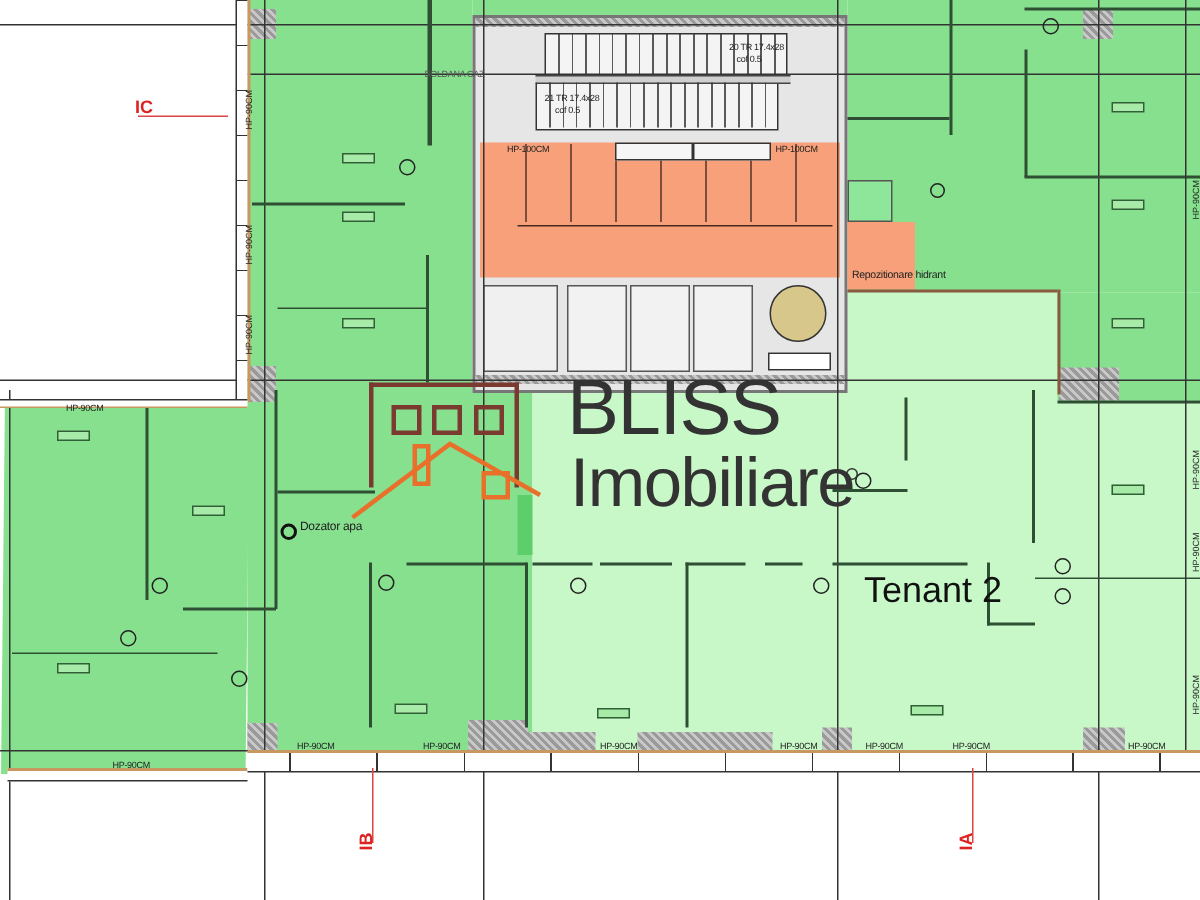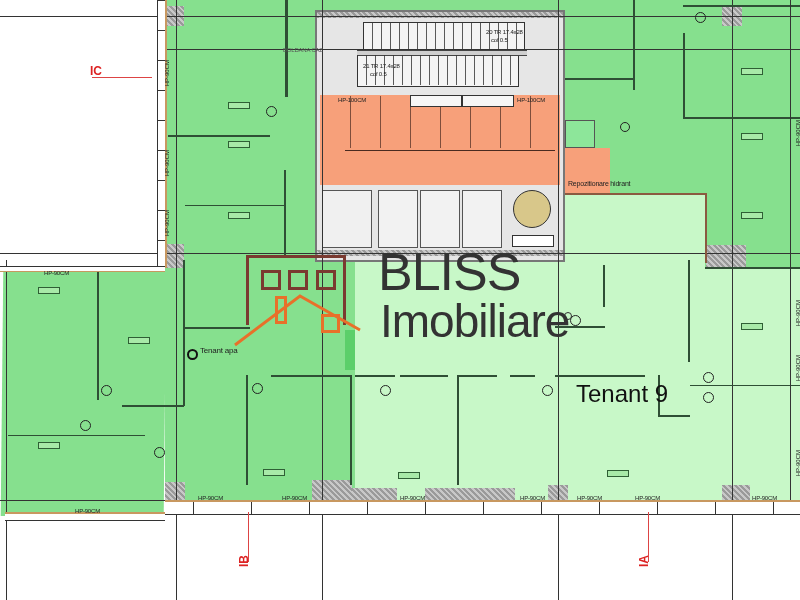--- a/index.html
+++ b/index.html
@@ -147,21 +147,21 @@
 <div class="sym" style="left:252px;top:383px;"></div>
 <div class="sym" style="left:380px;top:385px;"></div>
 <div class="sym" style="left:542px;top:385px;"></div>
 <div class="sym" style="left:570px;top:315px;"></div>
 <div class="sym" style="left:703px;top:372px;"></div>
 <div class="sym" style="left:703px;top:392px;"></div>
 <div class="sym" style="left:695px;top:12px;"></div>
 <div class="sym" style="left:620px;top:122px;width:8px;height:8px;"></div>
 <div class="abs" style="left:187px;top:349px;width:7px;height:7px;border:2px solid #111;border-radius:50%;"></div>
 
-<div class="label-sm" style="left:200px;top:346px;font-size:8px;">Tenant apa</div>
+<div class="label-sm" style="left:200px;top:346px;font-size:8px;">Dozator apa</div>
 <div class="label-sm" style="left:568px;top:180px;font-size:7px;">Repozitionare hidrant</div>
 <div class="label-sm" style="left:283px;top:47px;color:#555;">BOLDANA CAZ</div>
 <div class="label-sm" style="left:338px;top:97px;">HP-100CM</div>
 <div class="label-sm" style="left:517px;top:97px;">HP-100CM</div>
 <div class="label-sm" style="left:44px;top:270px;">HP-90CM</div>
 <div class="label-sm" style="left:75px;top:508px;">HP-90CM</div>
 <div class="label-sm" style="left:198px;top:495px;">HP-90CM</div>
 <div class="label-sm" style="left:282px;top:495px;">HP-90CM</div>
 <div class="label-sm" style="left:400px;top:495px;">HP-90CM</div>
 <div class="label-sm" style="left:520px;top:495px;">HP-90CM</div>
@@ -176,21 +176,21 @@
 <div class="vlabel" style="left:795px;top:355px;">HP-90CM</div>
 <div class="vlabel" style="left:795px;top:450px;">HP-90CM</div>
 
 <div class="axis" style="left:90px;top:64px;">IC</div>
 <div class="axis-line" style="left:92px;top:77px;width:60px;height:1px;"></div>
 <div class="axis" style="left:238px;top:554px;transform:rotate(-90deg);">IB</div>
 <div class="axis-line" style="left:248px;top:512px;width:1px;height:50px;"></div>
 <div class="axis" style="left:638px;top:554px;transform:rotate(-90deg);">IA</div>
 <div class="axis-line" style="left:648px;top:512px;width:1px;height:50px;"></div>
 
-<div class="abs" style="left:576px;top:380px;font-size:24px;color:#111;font-family:'Liberation Sans', sans-serif;">Tenant 9</div>
+<div class="abs" style="left:576px;top:380px;font-size:24px;color:#111;font-family:'Liberation Sans', sans-serif;">Tenant 2</div>
 
 <div class="abs" style="left:246px;top:255px;width:100px;height:70px;border-top:3px solid #7a3a30;border-left:3px solid #7a3a30;border-right:3px solid #7a3a30;border-bottom:none;box-sizing:border-box;"></div>
 <div class="abs" style="left:261px;top:270px;width:14px;height:14px;border:3px solid #7a3a30;"></div>
 <div class="abs" style="left:288px;top:270px;width:14px;height:14px;border:3px solid #7a3a30;"></div>
 <div class="abs" style="left:316px;top:270px;width:14px;height:14px;border:3px solid #7a3a30;"></div>
 <div class="abs" style="left:275px;top:296px;width:6px;height:22px;border:3px solid #e8702a;"></div>
 <div class="abs" style="left:321px;top:314px;width:13px;height:13px;border:3px solid #e8702a;"></div>
 <svg class="abs" style="left:230px;top:290px;" width="140" height="60" viewBox="0 0 140 60">
   <polyline points="5,55 70,6 130,40" fill="none" stroke="#e8702a" stroke-width="3"></polyline>
 </svg>

